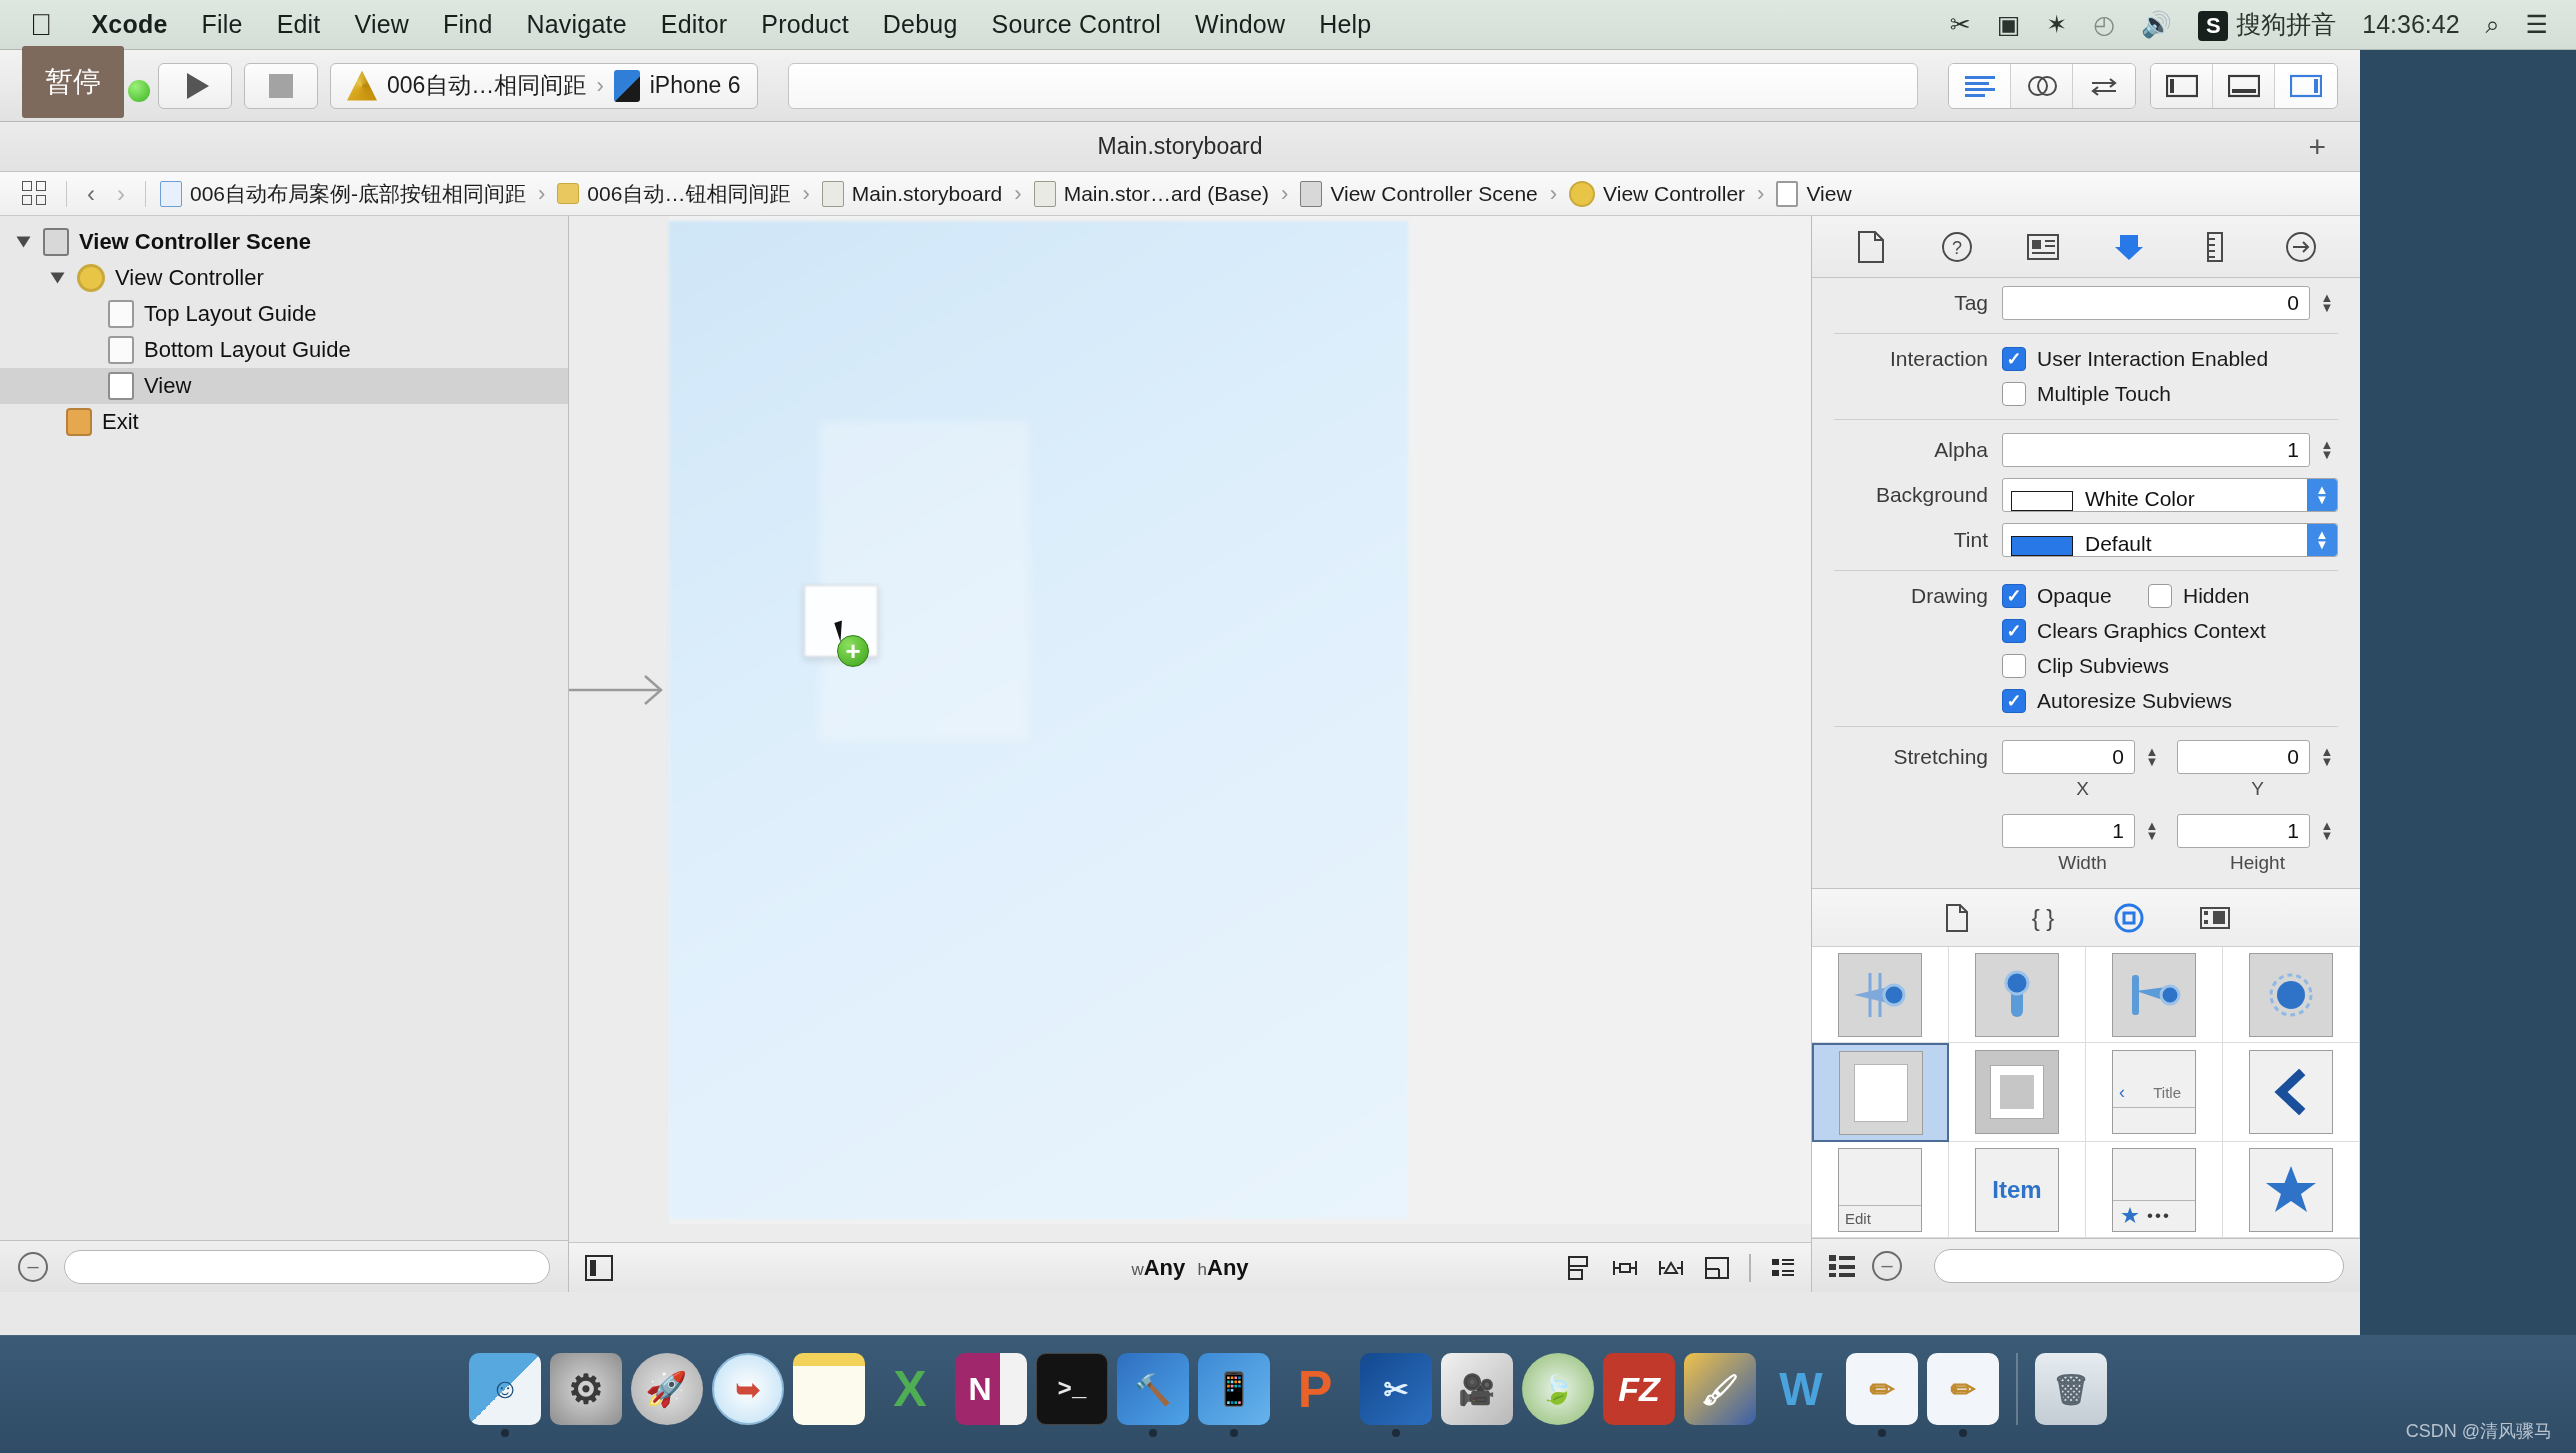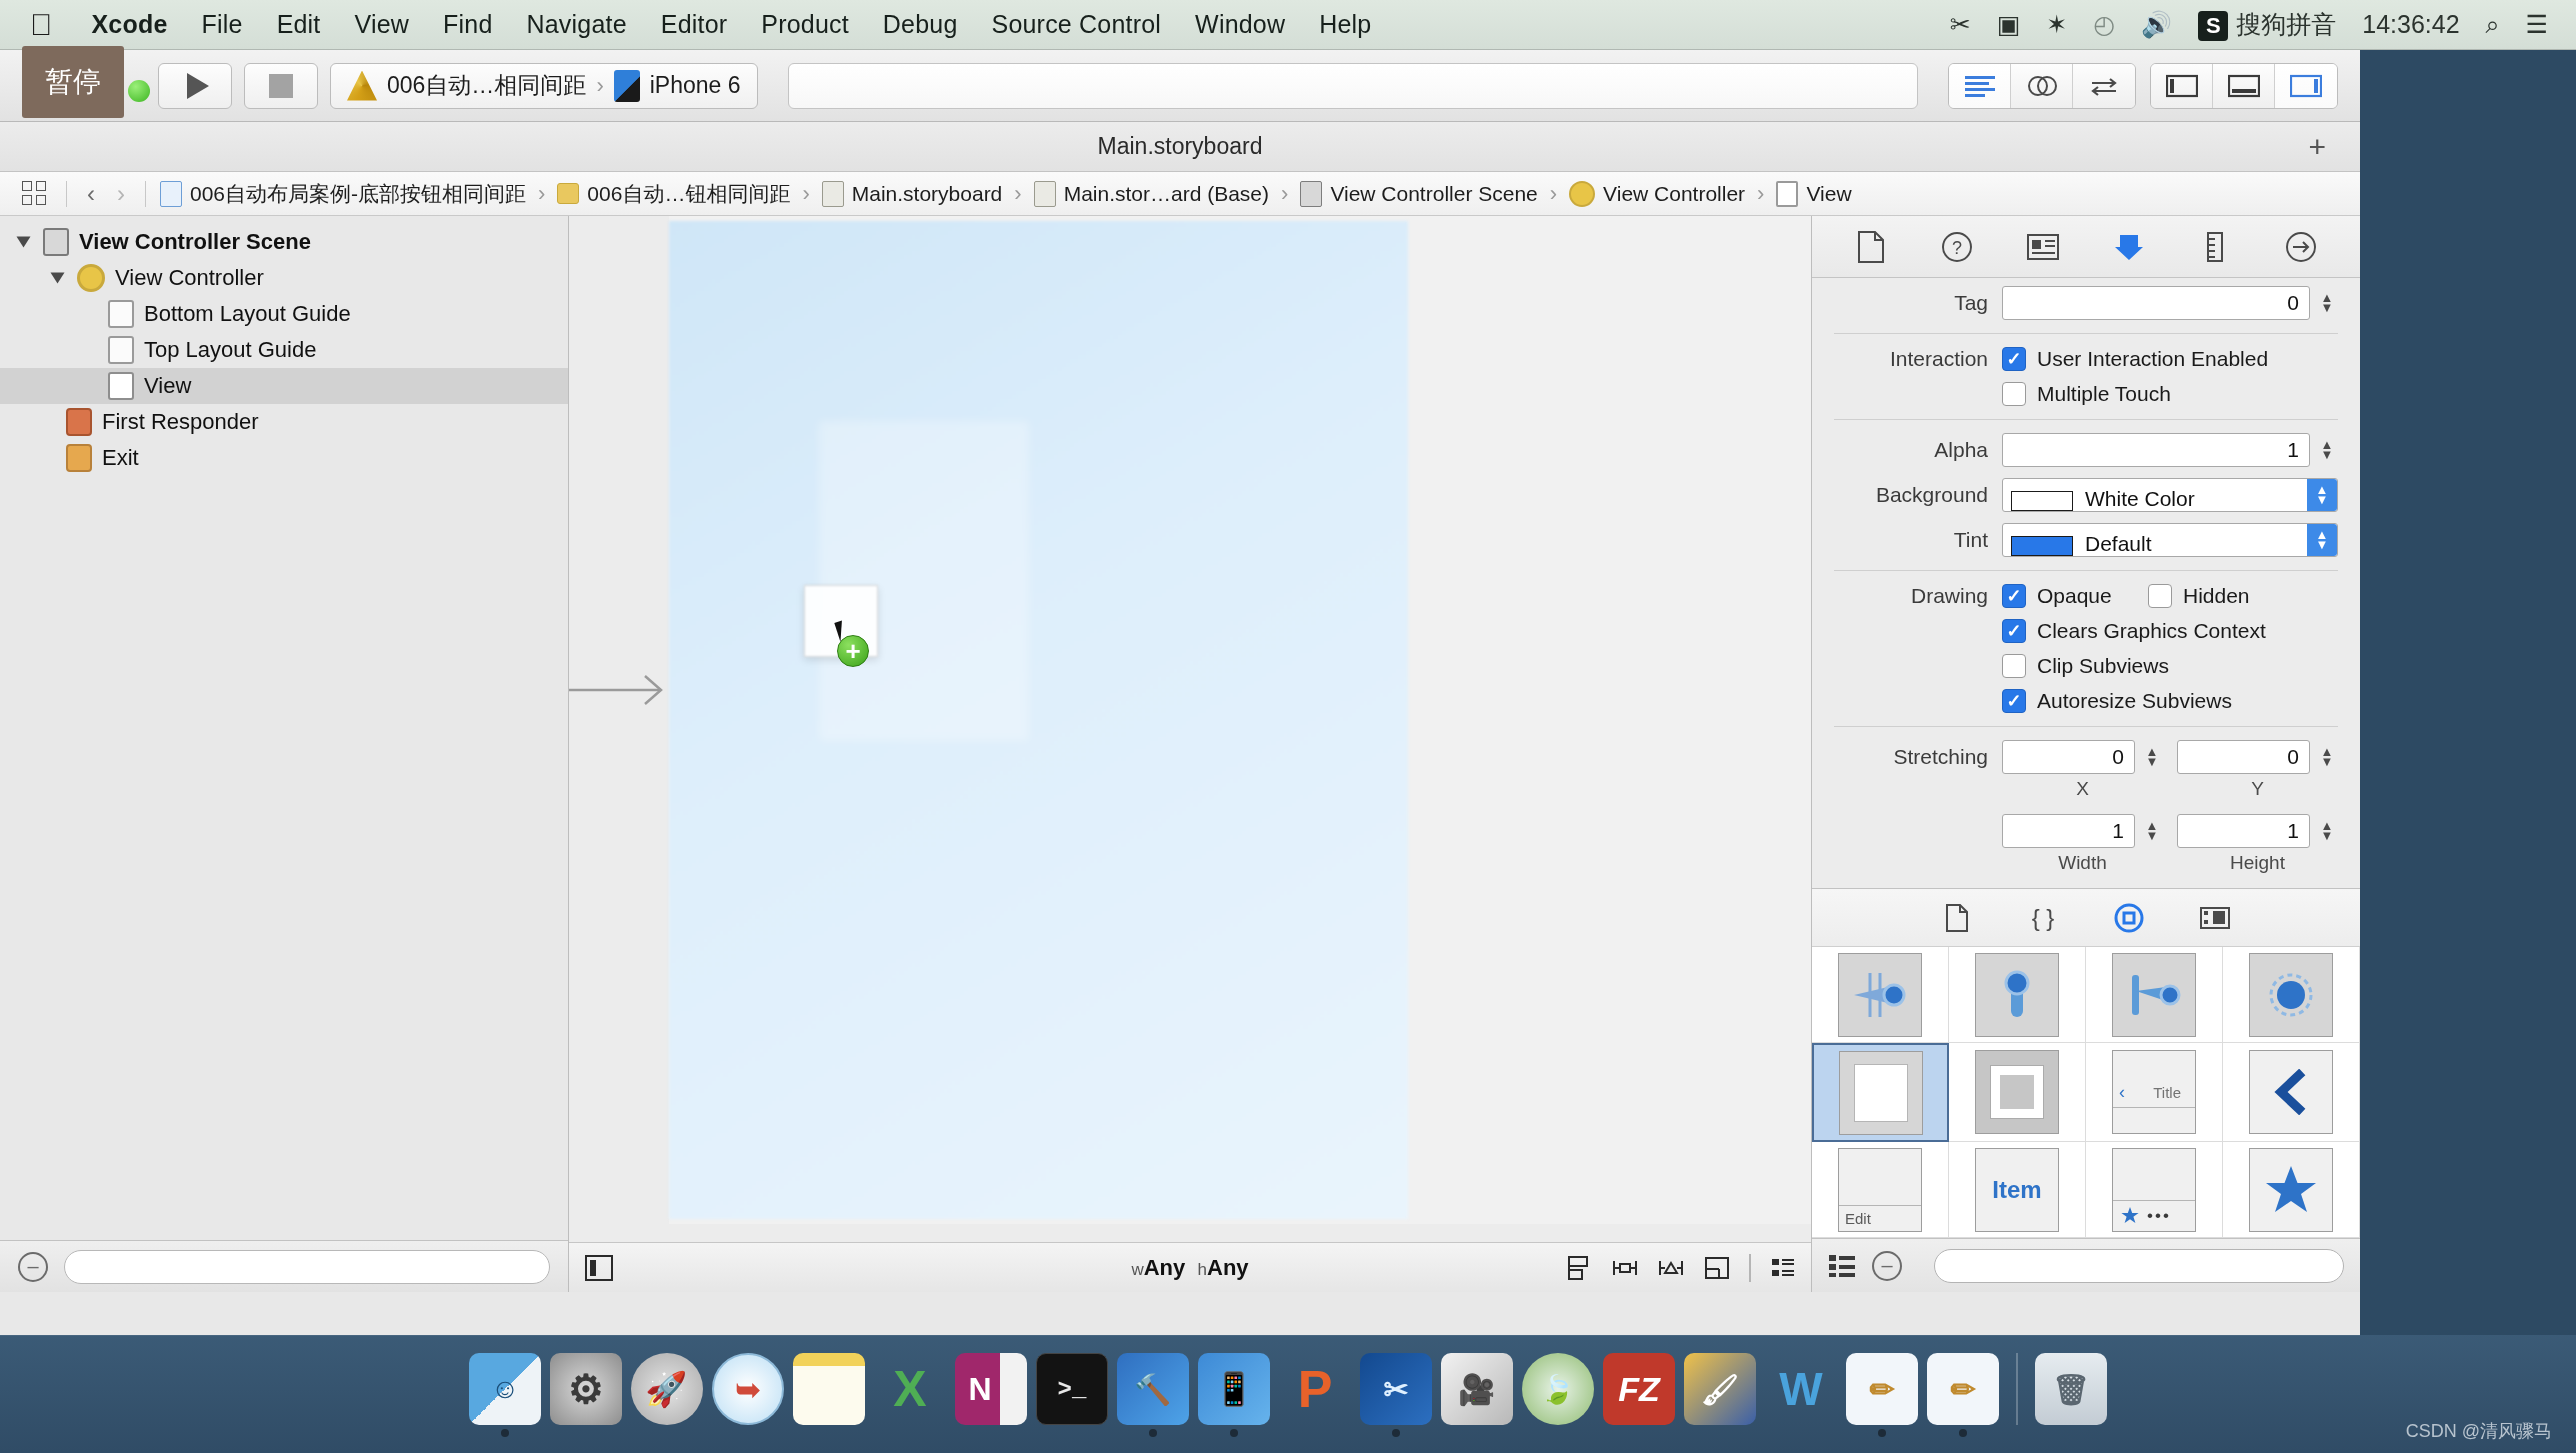--- a/index.html
+++ b/index.html
@@ -522,33 +522,29 @@
           <span class="ti scene" style="margin-left:14px"></span>
           <span class="lbl-bold">View Controller Scene</span>
         </div>
         <div class="tree-row" style="padding-left:52px">
           <span class="tw open"></span>
           <span class="ti vc" style="margin-left:14px"></span>
           <span>View Controller</span>
         </div>
         <div class="tree-row" style="padding-left:108px">
           <span class="ti guide"></span>
-          <span>Bottom Layout Guide</span>
+          <span>Top Layout Guide</span>
         </div>
         <div class="tree-row" style="padding-left:108px">
           <span class="ti guide"></span>
-          <span>Top Layout Guide</span>
+          <span>Bottom Layout Guide</span>
         </div>
         <div class="tree-row sel" style="padding-left:108px">
           <span class="ti view"></span>
           <span>View</span>
-        </div>
-        <div class="tree-row" style="padding-left:66px">
-          <span class="ti resp"></span>
-          <span>First Responder</span>
         </div>
         <div class="tree-row" style="padding-left:66px">
           <span class="ti exit"></span>
           <span>Exit</span>
         </div>
       </div>
       <div id="nav-bottom">
         <span class="minus-circ">–</span>
         <span class="filter-field" placeholder=""></span>
       </div>

